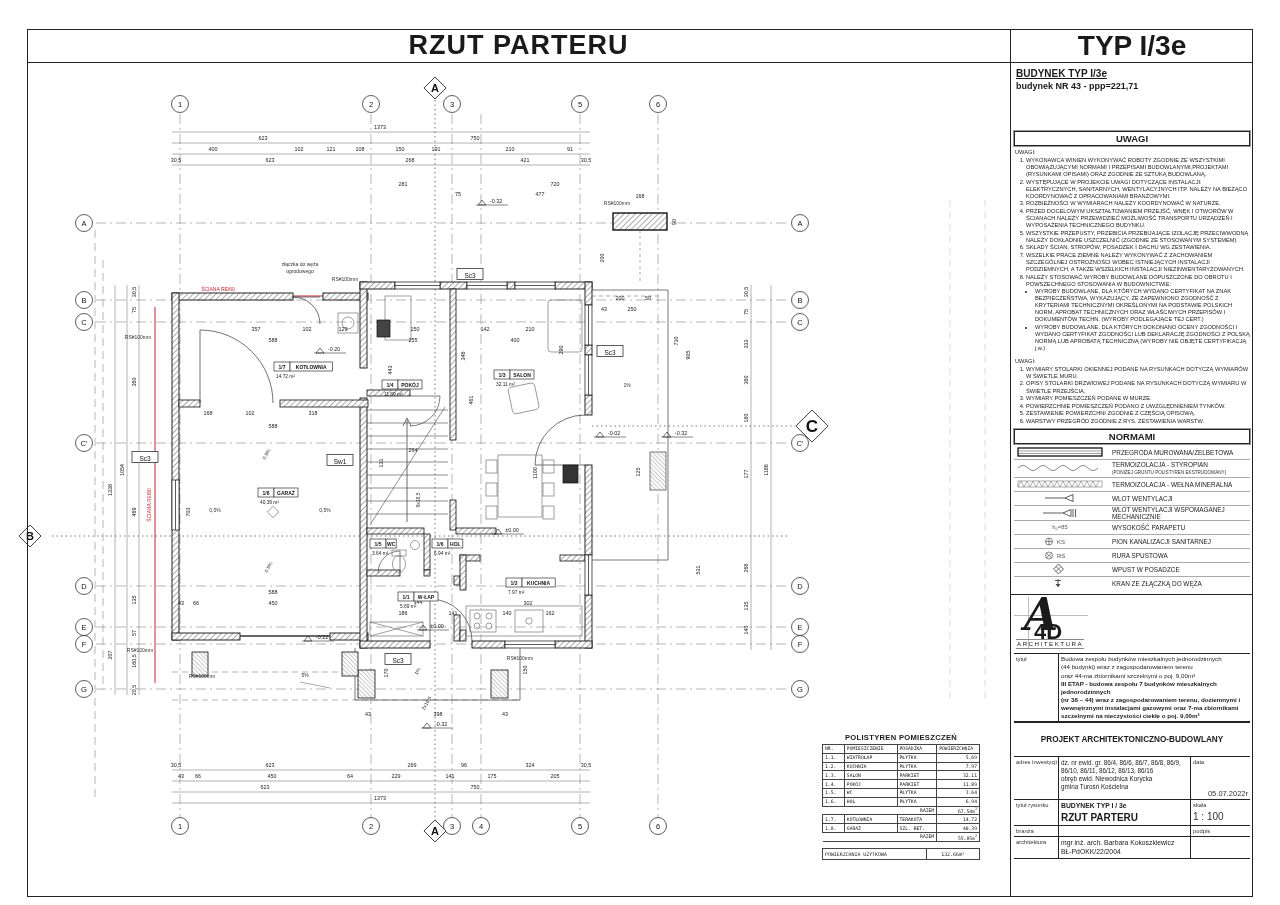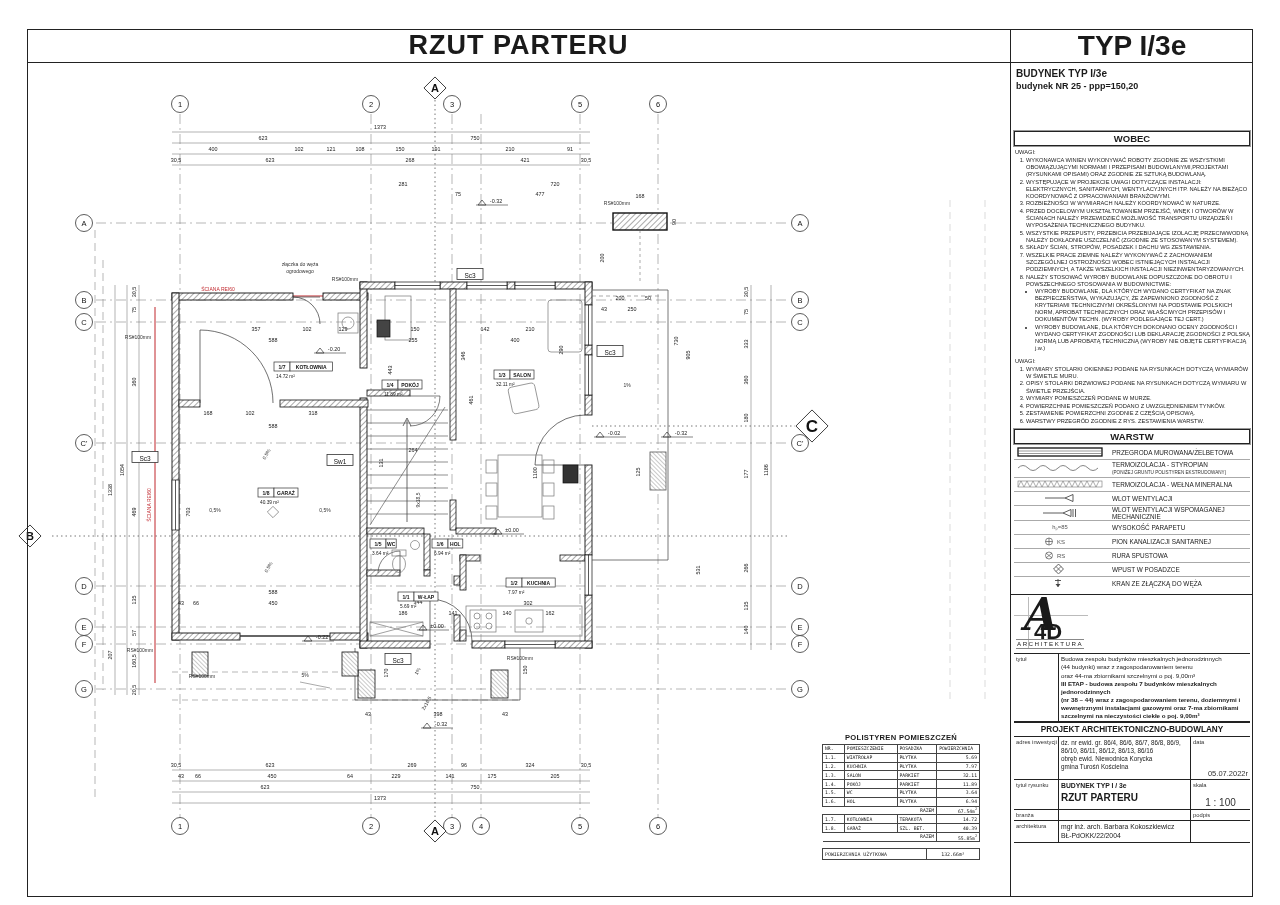--- a/index.html
+++ b/index.html
@@ -4,21 +4,21 @@
 <style>
   html,body{margin:0;padding:0;background:#fff;}
   body{width:1280px;height:905px;position:relative;font-family:"Liberation Sans",sans-serif;color:#1a1a1a;overflow:hidden;}
   .abs{position:absolute;}
   
   #frame{left:27px;top:29px;width:1226px;height:868px;border:1.5px solid #222;box-sizing:border-box;}
   #titleband-left{left:27px;top:29px;width:983px;height:34px;border-bottom:1.5px solid #222;box-sizing:border-box;display:flex;align-items:center;justify-content:center;font-weight:bold;font-size:27px;letter-spacing:1px;}
   #titleband-right{left:1010px;top:29px;width:243px;height:34px;border-bottom:1.5px solid #222;border-left:1.5px solid #222;box-sizing:border-box;display:flex;align-items:center;justify-content:center;font-weight:bold;font-size:28px;}
   #rpanel{left:1010px;top:63px;width:243px;height:834px;border-left:1.5px solid #222;box-sizing:border-box;font-size:6px;}
   .binfo{padding:5px 0 0 5px;line-height:1.25;}
-  .binfo .b1{font-weight:bold;font-size:10px;}
+  .binfo .b1{font-weight:bold;font-size:10px;text-decoration:underline;}
   .binfo .b2{font-weight:bold;font-size:9px;}
   .hdrbox{margin:0 3px;border:1.2px solid #222;outline:1px solid #999;text-align:center;font-weight:bold;font-size:9.5px;padding:1px 0;background:#fff;}
   .uwagi{padding:3px 2px 0 4px;font-size:5.7px;line-height:1.24;color:#222;}
   .uwagi .intro{margin:0 0 1px 0;}
   .uwagi ol{margin:0;padding-left:11px;}
   .uwagi li{margin:0 0 0.5px 0;}
   .uwagi ul{margin:0;padding-left:9px;list-style-type:disc;}
   
   #legend-rows{margin:2px 3px 0 3px;}
   .lrow{display:flex;align-items:center;border-bottom:0.5px solid #aaa;min-height:13px;}
@@ -35,25 +35,25 @@
   #logo .cross2{position:absolute;left:14px;top:0;height:52px;border-left:0.6px solid #bbb;}
   #firmtext{flex:1;text-align:right;line-height:1.3;padding-right:2px;}
   #firmtext .fname{font-size:15.5px;letter-spacing:0.5px;}
   #firmtext .fsmall{font-size:6.6px;color:#222;}
   
   .tb{margin:0 3px;border-top:1.2px solid #222;}
   .tbrow{display:flex;border-bottom:1px solid #222;}
   .tbl{flex:0 0 44px;width:44px;font-size:5.8px;color:#333;padding:2px 1px 1px 2px;box-sizing:border-box;}
   .tbm{flex:1;border-left:1px solid #222;padding:1.5px 2px;font-size:6.3px;line-height:1.3;box-sizing:border-box;}
   .tbr{flex:0 0 60px;width:60px;border-left:1px solid #222;font-size:5.8px;color:#333;padding:1.5px 2px;box-sizing:border-box;position:relative;}
-  .projhdr{text-align:center;font-weight:bold;font-size:8.2px;padding:2px 0;border-bottom:1px solid #222;border-top:1px solid #222;}
+  .projhdr{text-align:center;font-weight:bold;font-size:8.2px;padding:12px 0;border-bottom:1px solid #222;border-top:1px solid #222;}
   .tyttext{font-size:6.2px;line-height:1.3;}
   .tytbold{font-weight:bold;}
   .bigval{font-size:17px;font-weight:bold;text-align:center;margin-top:4px;}
-  .medval{font-size:10px;text-align:center;margin-top:9px;}
+  .medval{font-size:10px;text-align:left;margin-top:3px;}
   .dateval{font-size:7.5px;text-align:right;margin-top:24px;}
   
   #roomtable-wrap{left:822px;top:733px;width:158px;font-size:5.3px;}
   #roomtable-title{text-align:center;font-weight:bold;font-size:7.6px;margin-bottom:2px;letter-spacing:0.3px;}
   table.rt{border-collapse:collapse;width:158px;}
   table.rt td{border:0.7px solid #444;padding:0.5px 2px;height:6.8px;white-space:nowrap;font-family:"DejaVu Sans Mono",monospace;font-size:4.7px;color:#222;}
   table.rt td.num{text-align:right;}
   table.rt td.razemlab{border-left:none;border-bottom:0.7px solid #444;text-align:right;}
   #pu-bar{margin-top:6px;border:0.7px solid #444;display:flex;font-family:"DejaVu Sans Mono",monospace;font-size:4.9px;}
   #pu-bar .l{flex:1;padding:2px;border-right:0.7px solid #444;}
@@ -576,24 +576,24 @@
 <div id="titleband-left" class="abs">
   <span>RZUT PARTERU</span>
 </div>
 <div id="titleband-right" class="abs">
   <span>TYP I/3e</span>
 </div>
 
 <div id="rpanel" class="abs">
   <div class="binfo" style="height:68px;box-sizing:border-box;">
     <div class="b1">BUDYNEK TYP I/3e</div>
-    <div class="b2">budynek NR 25 - ppp=150,20</div>
+    <div class="b2">budynek NR 43 - ppp=221,71</div>
   </div>
 
-  <div class="hdrbox">WOBEC</div>
+  <div class="hdrbox">UWAGI</div>
   <div class="uwagi">
     <div class="intro">UWAGI:</div>
     <ol id="uwagi1-ol">
         <li>WYKONAWCA WINIEN WYKONYWAĆ ROBOTY ZGODNIE ZE WSZYSTKIMI OBOWIĄZUJĄCYMI NORMAMI I PRZEPISAMI BUDOWLANYMI,PROJEKTAMI (RYSUNKAMI OPISAMI) ORAZ ZGODNIE ZE SZTUKĄ BUDOWLANĄ.</li>
         <li>WYSTĘPUJĄCE W PROJEKCIE UWAGI DOTYCZĄCE INSTALACJI: ELEKTRYCZNYCH, SANITARNYCH, WENTYLACYJNYCH ITP. NALEŻY NA BIEŻĄCO KOORDYNOWAĆ Z OPRACOWANIAMI BRANŻOWYMI.</li>
         <li>ROZBIEŻNOŚCI W WYMIARACH NALEŻY KOORDYNOWAĆ W NATURZE.</li>
         <li>PRZED DOCELOWYM UKSZTAŁTOWANIEM PRZEJŚĆ, WNĘK I OTWORÓW W ŚCIANACH NALEŻY PRZEWIDZIEĆ MOŻLIWOŚĆ TRANSPORTU URZĄDZEŃ I WYPOSAŻENIA TECHNICZNEGO BUDYNKU.</li>
         <li>WSZYSTKIE PRZEPUSTY, PRZEBICIA PRZEBIJAJĄCE IZOLACJĘ PRZECIWWODNĄ NALEŻY DOKŁADNIE USZCZELNIĆ (ZGODNIE ZE STOSOWANYM SYSTEMEM).</li>
         <li>SKŁADY ŚCIAN, STROPÓW, POSADZEK I DACHU WG ZESTAWIENIA.</li>
         <li>WSZELKIE PRACE ZIEMNE NALEŻY WYKONYWAĆ Z ZACHOWANIEM SZCZEGÓLNEJ OSTROŻNOŚCI WOBEC ISTNIEJĄCYCH INSTALACJI PODZIEMNYCH, A TAKŻE WSZELKICH INSTALACJI NIEZINWENTARYZOWANYCH.</li>
@@ -609,21 +609,21 @@
     <ol id="uwagi2-ol">
         <li>WYMIARY STOLARKI OKIENNEJ PODANE NA RYSUNKACH DOTYCZĄ WYMIARÓW W ŚWIETLE MURU.</li>
         <li>OPISY STOLARKI DRZWIOWEJ PODANE NA RYSUNKACH DOTYCZĄ WYMIARU W ŚWIETLE PRZEJŚCIA.</li>
         <li>WYMIARY POMIESZCZEŃ PODANE W MURZE.</li>
         <li>POWIERZCHNIE POMIESZCZEŃ PODANO Z UWZGLĘDNIENIEM TYNKÓW.</li>
         <li>ZESTAWIENIE POWIERZCHNI ZGODNIE Z CZĘŚCIĄ OPISOWĄ.</li>
         <li>WARSTWY PRZEGRÓD ZGODNIE Z RYS. ZESTAWIENIA WARSTW.</li>
       </ol>
   </div>
 
-  <div class="hdrbox" style="margin-top:4px;">WARSTW</div>
+  <div class="hdrbox" style="margin-top:4px;">NORMAMI</div>
   <div id="legend-rows">
     <div class="lrow">
       <span class="lsym">
         <svg width="86" height="10">
             <rect x="1" y="1" width="84" height="8" fill="none" stroke="#111" stroke-width="1.3"></rect>
             <line x1="1" y1="4" x2="85" y2="4" stroke="#555" stroke-width="0.6"></line>
             <line x1="1" y1="6.5" x2="85" y2="6.5" stroke="#555" stroke-width="0.6"></line>
           </svg>
       </span>
       <span class="llab">PRZEGRODA MUROWANA/ŻELBETOWA</span>

